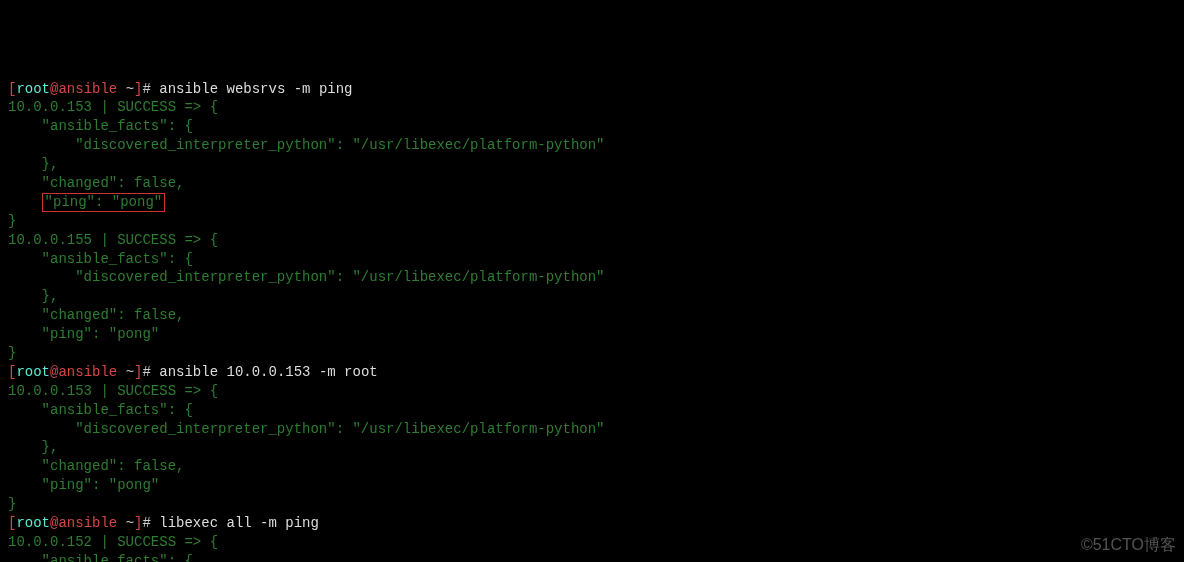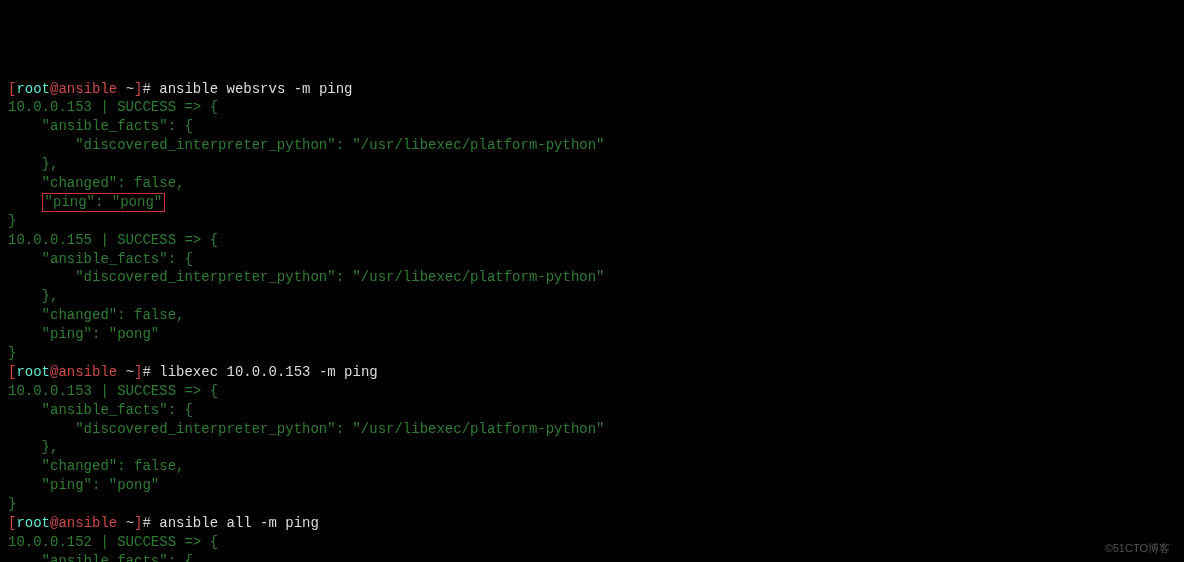--- a/index.html
+++ b/index.html
@@ -30,23 +30,23 @@
     .green { color: #2e7d32; text-align: right; }
     .highlight-box {
       border: 1px solid #cc3333;
       padding: 0 2px;
       display: inline-block;
       line-height: 1.2;
     }
     .watermark {
       position: absolute;
       bottom: 6px;
-      right: 14px;
+      right: 8px;
       color: #555555;
-      font-size: 11px;
+      font-size: 16px;
       font-family: sans-serif;
     }
   </style>
 </head>
 <body>
 
 
 
 <div><span><span class="prompt-bracket">[</span><span class="prompt-root">root</span><span class="prompt-at">@</span><span class="prompt-host">ansible</span><span class="prompt-tilde"> ~</span><span class="prompt-bracket">]</span><span class="prompt-hash"># </span><span class="cmd">ansible websrvs -m ping</span></span>
 <span class="green">10.0.0.153 | SUCCESS =&gt; {</span>
@@ -56,29 +56,29 @@
 <span class="green">    "changed": false,</span>
 <span class="green">    </span><span class="highlight-box"><span class="green">"ping": "pong"</span></span>
 <span class="green">}</span>
 <span class="green">10.0.0.155 | SUCCESS =&gt; {</span>
 <span class="green">    "ansible_facts": {</span>
 <span class="green">        "discovered_interpreter_python": "/usr/libexec/platform-python"</span>
 <span class="green">    },</span>
 <span class="green">    "changed": false,</span>
 <span class="green">    "ping": "pong"</span>
 <span class="green">}</span>
-<span><span class="prompt-bracket">[</span><span class="prompt-root">root</span><span class="prompt-at">@</span><span class="prompt-host">ansible</span><span class="prompt-tilde"> ~</span><span class="prompt-bracket">]</span><span class="prompt-hash"># </span><span class="cmd">libexec 10.0.0.153 -m ping</span></span>
+<span><span class="prompt-bracket">[</span><span class="prompt-root">root</span><span class="prompt-at">@</span><span class="prompt-host">ansible</span><span class="prompt-tilde"> ~</span><span class="prompt-bracket">]</span><span class="prompt-hash"># </span><span class="cmd">ansible 10.0.0.153 -m root</span></span>
 <span class="green">10.0.0.153 | SUCCESS =&gt; {</span>
 <span class="green">    "ansible_facts": {</span>
 <span class="green">        "discovered_interpreter_python": "/usr/libexec/platform-python"</span>
 <span class="green">    },</span>
 <span class="green">    "changed": false,</span>
 <span class="green">    "ping": "pong"</span>
 <span class="green">}</span>
-<span><span class="prompt-bracket">[</span><span class="prompt-root">root</span><span class="prompt-at">@</span><span class="prompt-host">ansible</span><span class="prompt-tilde"> ~</span><span class="prompt-bracket">]</span><span class="prompt-hash"># </span><span class="cmd">ansible all -m ping</span></span>
+<span><span class="prompt-bracket">[</span><span class="prompt-root">root</span><span class="prompt-at">@</span><span class="prompt-host">ansible</span><span class="prompt-tilde"> ~</span><span class="prompt-bracket">]</span><span class="prompt-hash"># </span><span class="cmd">libexec all -m ping</span></span>
 <span class="green">10.0.0.152 | SUCCESS =&gt; {</span>
 <span class="green">    "ansible_facts": {</span>
 
 
 </div>
 
 <div class="watermark">©51CTO博客</div>
 
 
 

